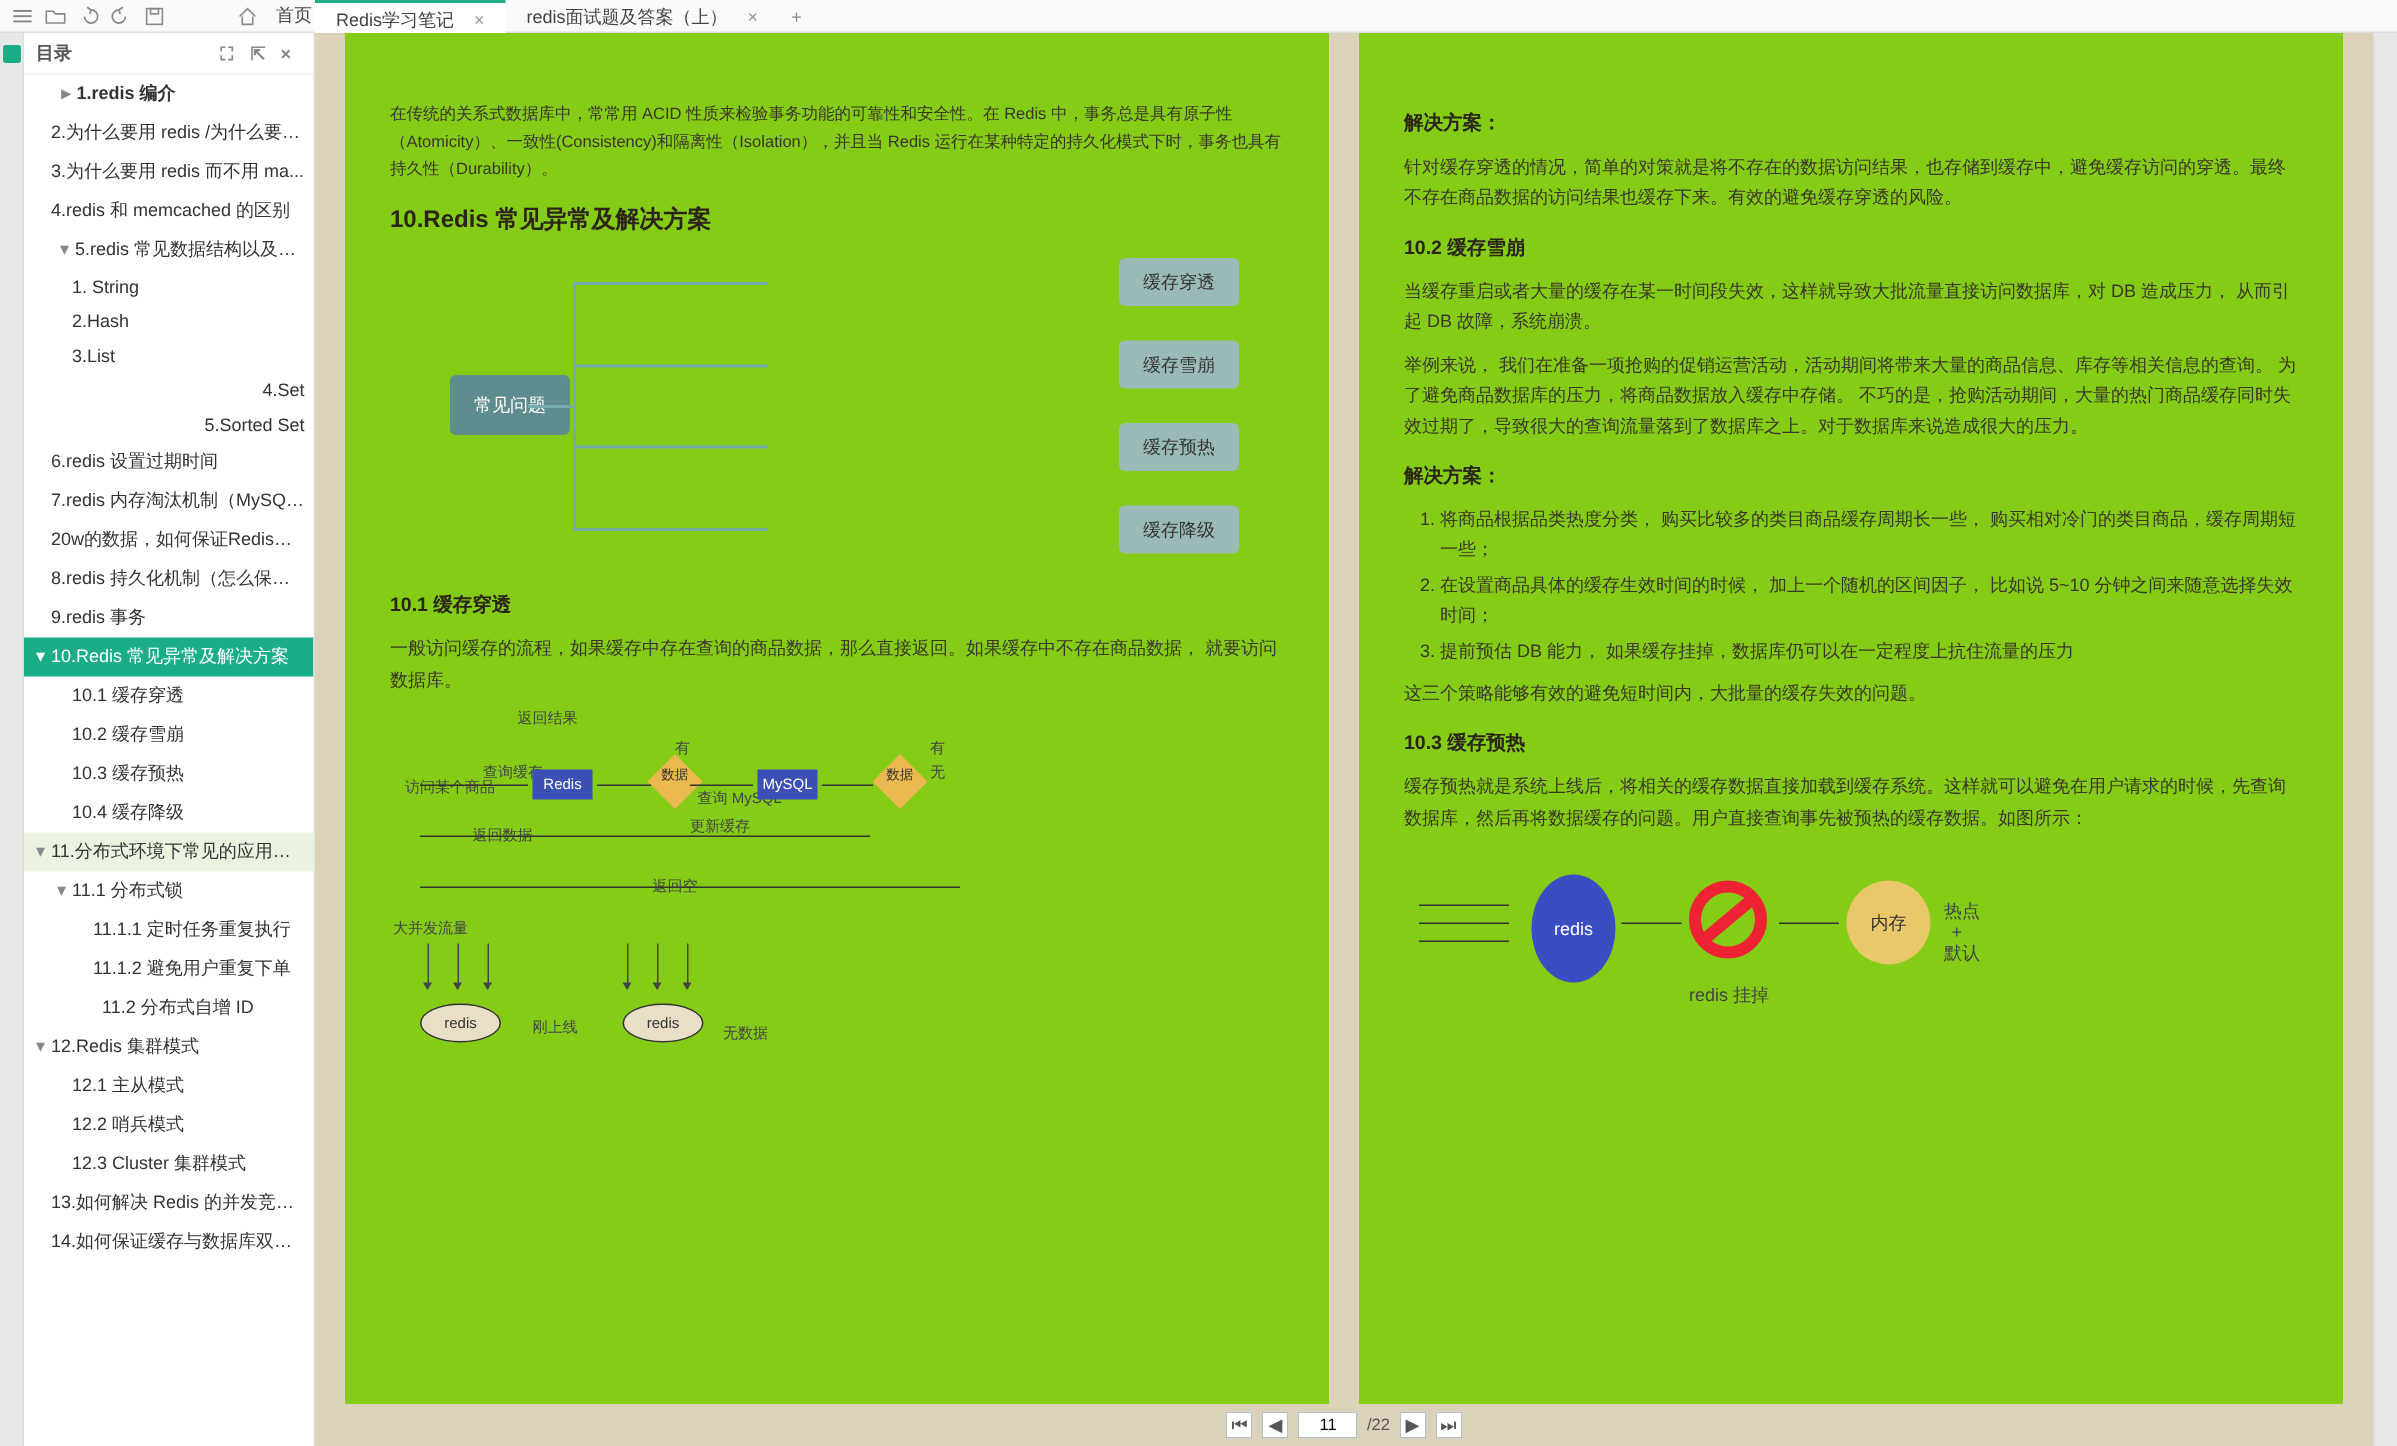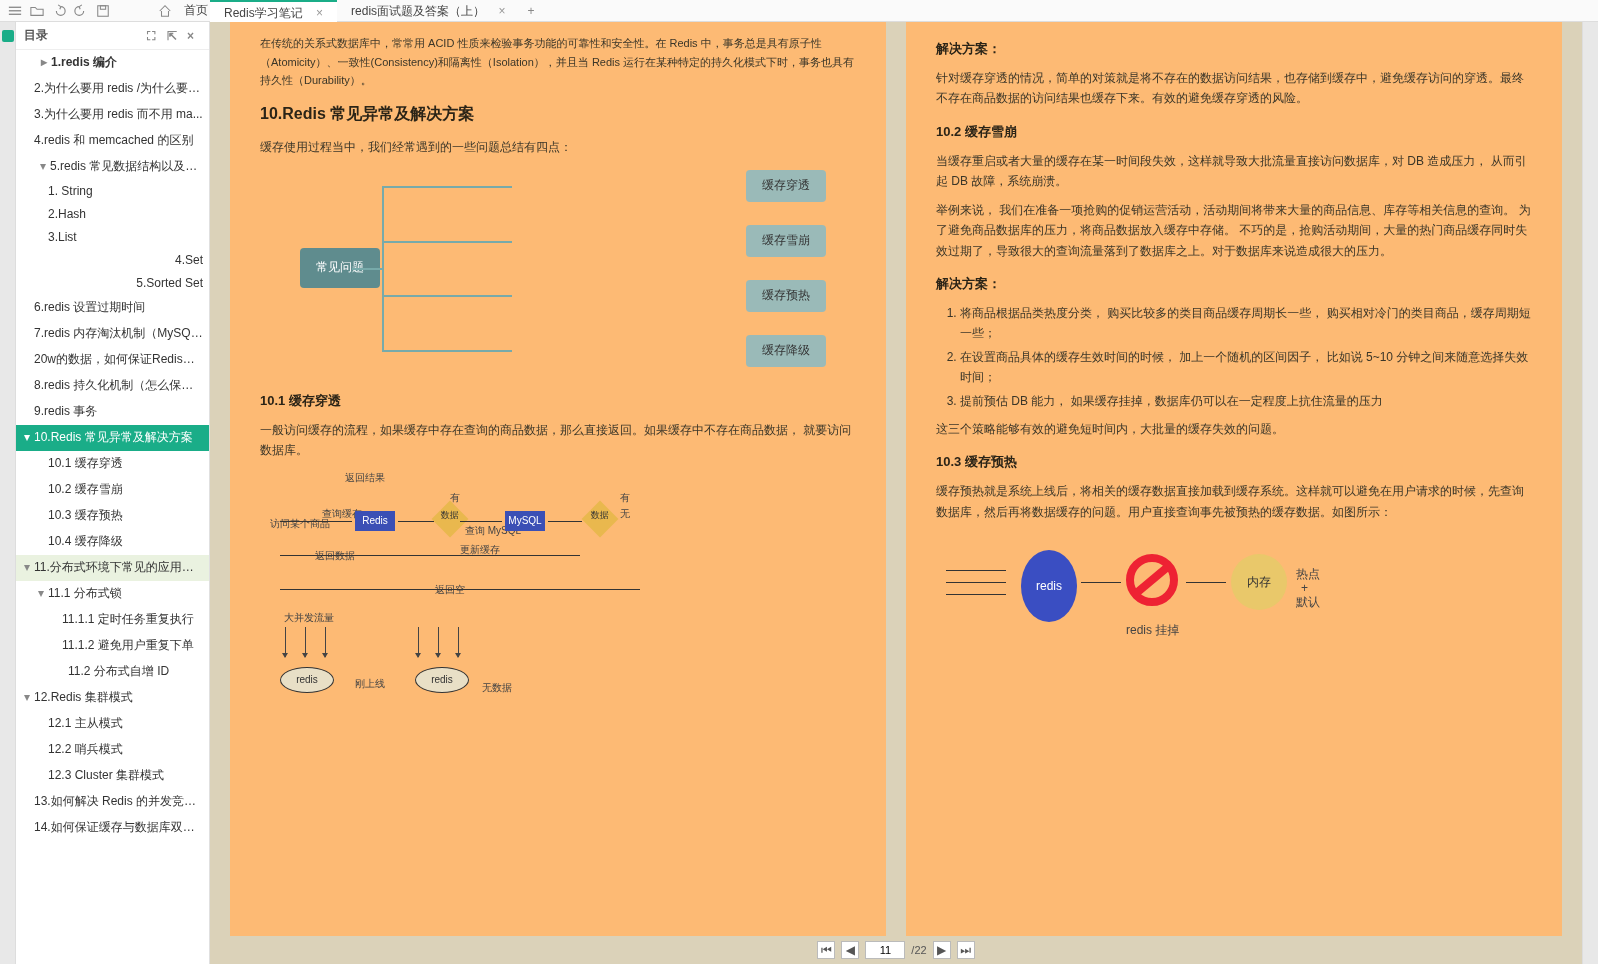--- a/index.html
+++ b/index.html
@@ -24,21 +24,21 @@
   .sb-header .sp { flex:1; }
   .sb-header .hic { width:14px; height:14px; margin-left:6px; color:#888; cursor:pointer; }
   .toc { flex:1; overflow-y:auto; }
   .toc-item { padding: 4px 6px; color:#333; cursor:pointer; white-space:nowrap; overflow:hidden; text-overflow:ellipsis; border-bottom:1px solid transparent; }
   .toc-item.active { background:#1aad88; color:#fff; }
   .toc-item.hl { background:#eaf2e0; }
   .toc-item .arrow { display:inline-block; width:10px; color:#888; }
 
   .doc { flex:1; background:#dbd2b9; position:relative; overflow:hidden; }
   .pages { position:absolute; left:0; right:0; top:0; bottom:28px; display:flex; padding:0 20px; gap:20px; }
-  .page { flex:1; background:#fdba74; padding:4px 30px; font-size:12px; color:#333; line-height:1.7; overflow:hidden; }
+  .page { flex:1; background:#84cc16; padding:37px 30px; font-size:12px; color:#333; line-height:1.7; overflow:hidden; }
   .page h2 { font-size:16px; color:#2b2417; margin:10px 0; font-weight:bold; }
   .page h3 { font-size:13px; color:#2b2417; margin:12px 0 6px; font-weight:bold; }
   .page p { margin: 8px 0; color:#3b3628; }
   .page .small { font-size:11px; }
   .page ol { margin:8px 0 8px 24px; }
   .page ol li { margin:3px 0; color:#3b3628; }
 
   .diagram1 { height:210px; position:relative; margin:10px 0; }
   .dbox-main { position:absolute; left:12px; top:80px; width:80px; height:40px; background:#5f8c8e; color:#fff; display:flex; align-items:center; justify-content:center; border-radius:4px; font-size:12px;margin-left:28px; }
   .dbox { position:absolute; right:30px; width:80px; height:32px; background:#9abab8; color:#333; display:flex; align-items:center; justify-content:center; border-radius:4px; font-size:12px; }
@@ -177,21 +177,20 @@
         <div class="toc-item" style="padding-left: 8px;"><span class="arrow"></span><span>14.如何保证缓存与数据库双写...</span></div>
       </div>
   </div>
 
   <div class="doc">
     <div class="pages">
 
       <div class="page">
         <p class="small">在传统的关系式数据库中，常常用 ACID 性质来检验事务功能的可靠性和安全性。在 Redis 中，事务总是具有原子性（Atomicity）、一致性(Consistency)和隔离性（Isolation），并且当 Redis 运行在某种特定的持久化模式下时，事务也具有持久性（Durability）。</p>
         <h2>10.Redis 常见异常及解决方案</h2>
-        <p>缓存使用过程当中，我们经常遇到的一些问题总结有四点：</p>
         <div class="diagram1">
           <div class="dbox-main">常见问题</div>
           <div class="hline" style="left:92px; top:100px; width:30px;"></div>
           <div class="branch" style="left:122px; top:18px; height:164px;"></div>
           <div class="hline" style="left:122px; top:18px; width:130px;"></div>
           <div class="hline" style="left:122px; top:73px; width:130px;"></div>
           <div class="hline" style="left:122px; top:127px; width:130px;"></div>
           <div class="hline" style="left:122px; top:182px; width:130px;"></div>
           <div class="dbox" style="top:2px">缓存穿透</div>
           <div class="dbox" style="top:57px">缓存雪崩</div>
@@ -224,21 +223,21 @@
           <div class="d2-label" style="left:55px; top:78px">返回数据</div>
           <div class="d2-label" style="left:175px; top:112px">返回空</div>
           <div class="d2-arrow" style="left:20px; top:52px; width:72px;"></div>
           <div class="d2-arrow" style="left:138px; top:52px; width:36px;"></div>
           <div class="d2-arrow" style="left:200px; top:52px; width:42px;"></div>
           <div class="d2-arrow" style="left:288px; top:52px; width:34px;"></div>
           <div class="d2-arrow" style="left:20px; top:86px; width:300px;"></div>
           <div class="d2-arrow" style="left:20px; top:120px; width:360px;"></div>
         </div>
         <div class="diagram3">
-          <div class="d2-label" style="left:24px; top:2px">大并发流量</div>
+          <div class="d2-label" style="left:2px; top:2px">大并发流量</div>
           <div class="arrw" style="left:25px; top:20px"></div>
           <div class="arrw" style="left:45px; top:20px"></div>
           <div class="arrw" style="left:65px; top:20px"></div>
           <div class="ellipse" style="left:20px; top:60px">redis</div>
           <div class="d2-label" style="left:95px; top:68px">刚上线</div>
           <div class="arrw" style="left:158px; top:20px"></div>
           <div class="arrw" style="left:178px; top:20px"></div>
           <div class="arrw" style="left:198px; top:20px"></div>
           <div class="ellipse" style="left:155px; top:60px">redis</div>
           <div class="d2-label" style="left:222px; top:72px">无数据</div>

